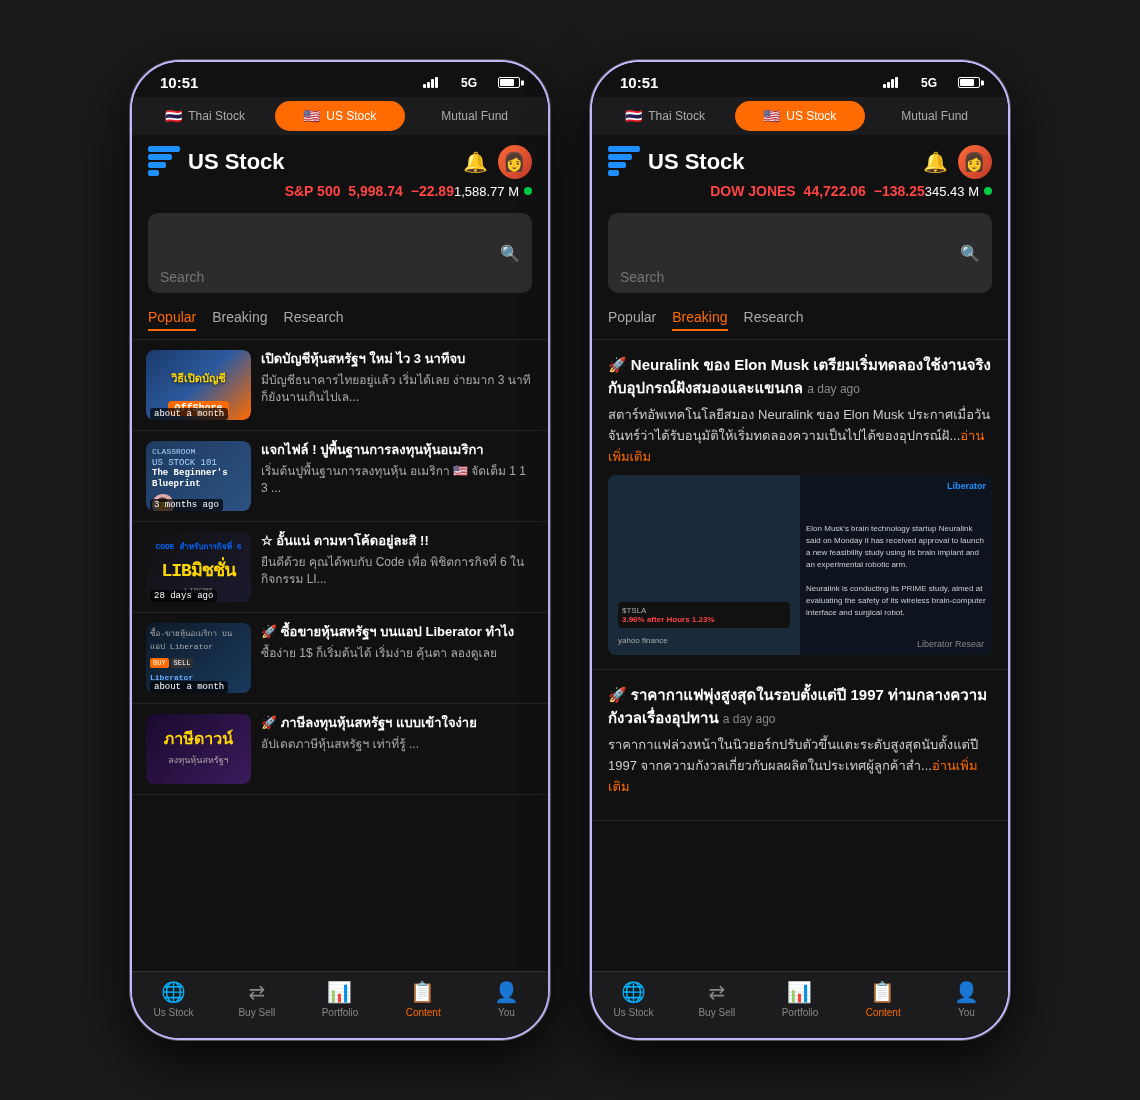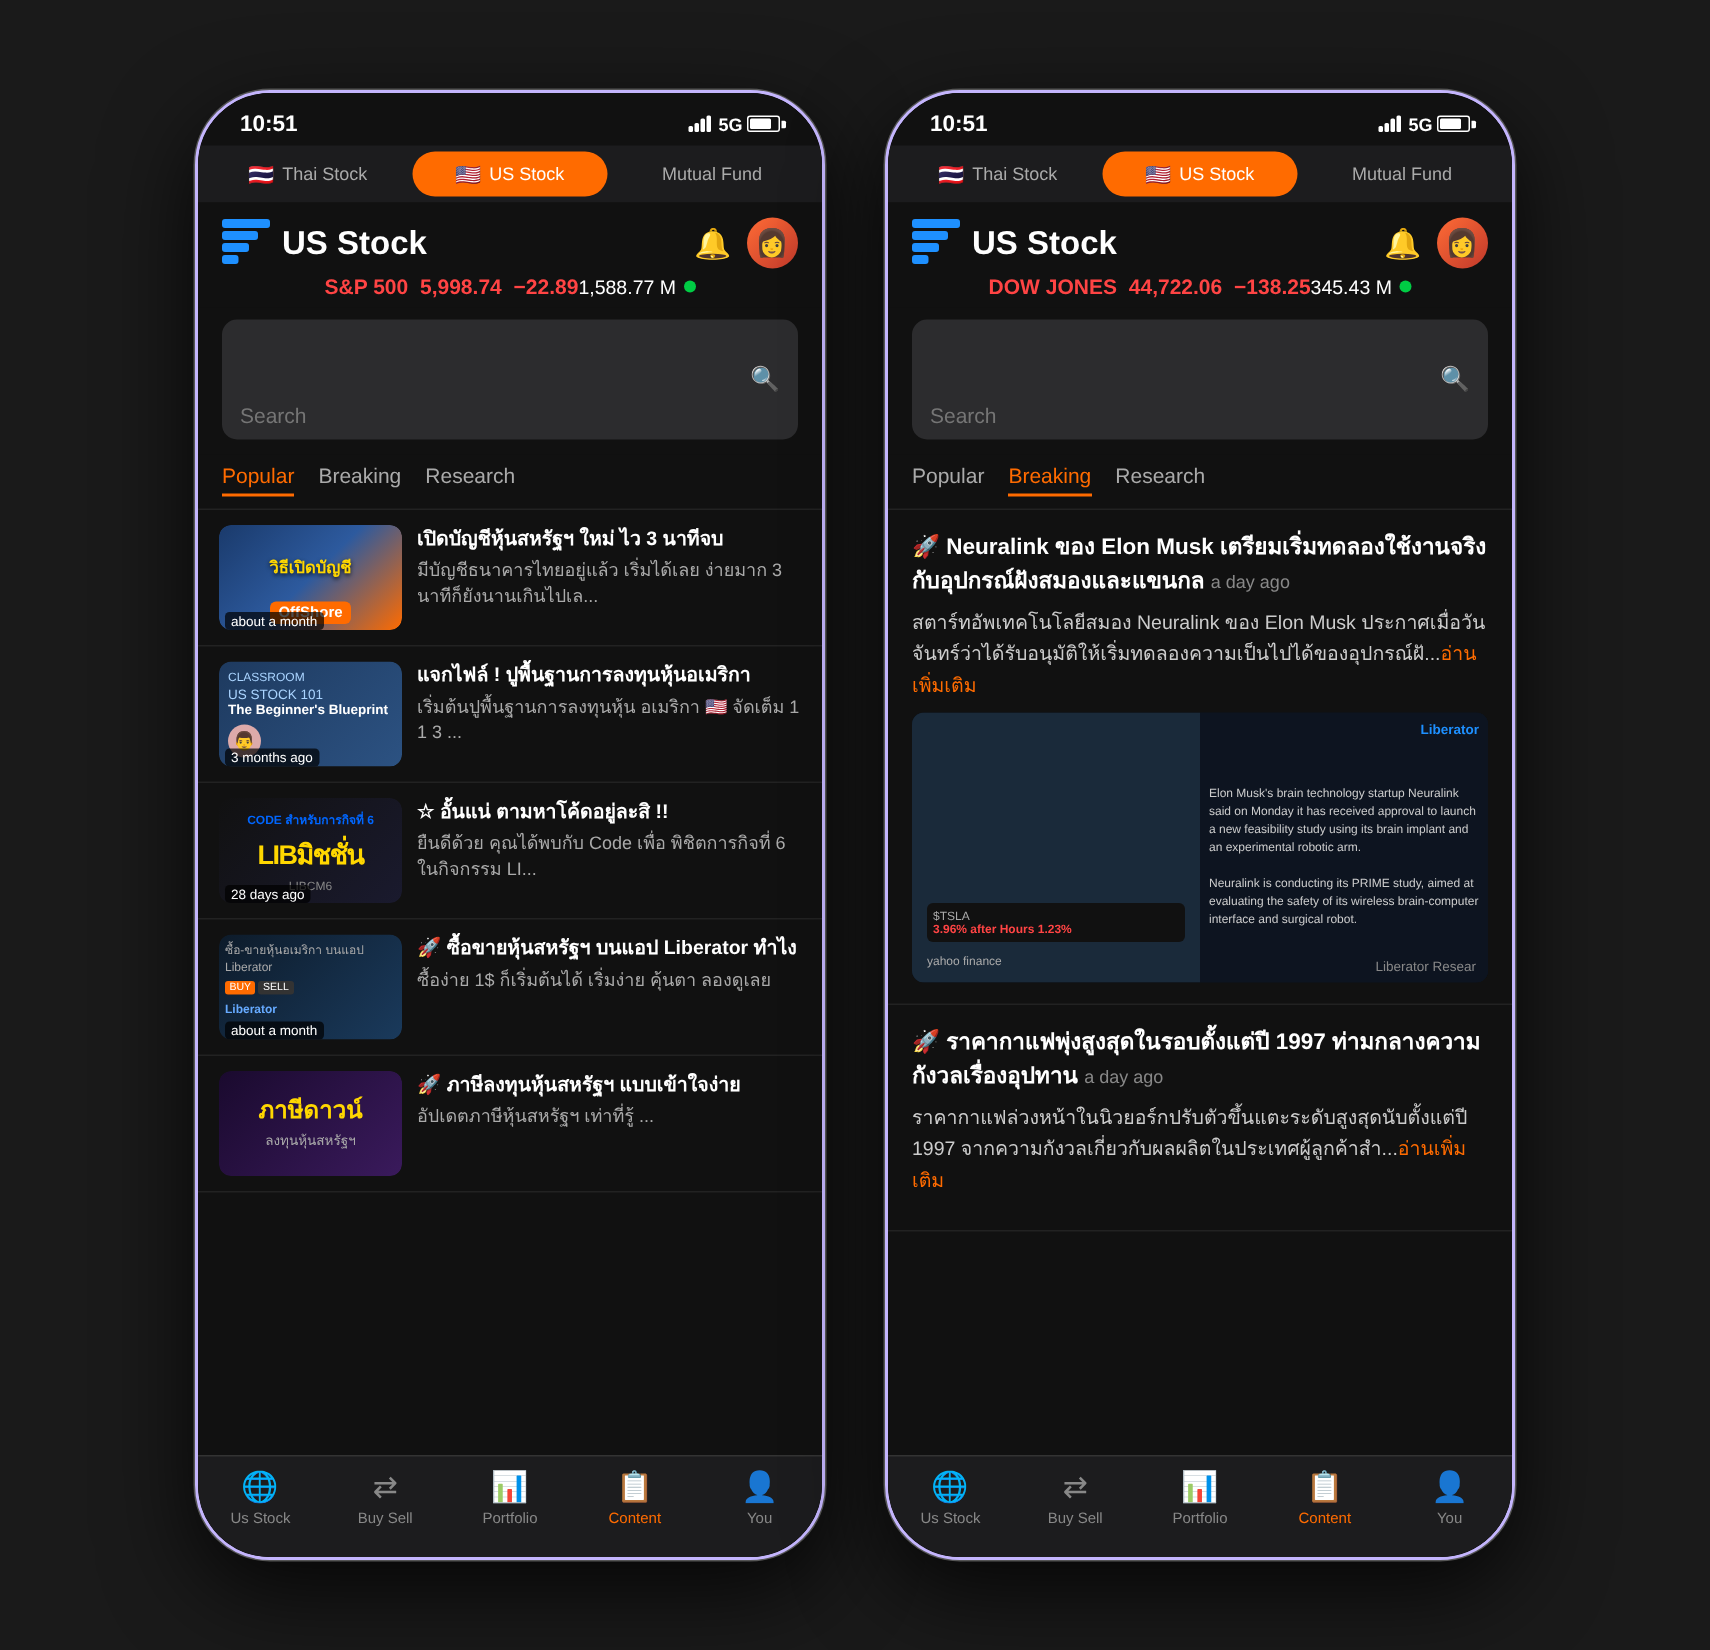--- a/index.html
+++ b/index.html
@@ -44,21 +44,21 @@
       justify-content: space-between;
       align-items: center;
       padding: 12px 28px 6px;
       background: #111;
       color: white;
       font-size: 13px;
       font-weight: 600;
       flex-shrink: 0;
     }
     .status-time { font-size: 15px; font-weight: 700; }
-    .status-icons { display: flex; align-items: center; gap: 3px; font-size: 12px; }
+    .status-icons { display: flex; align-items: center; gap: 21px; font-size: 12px; }
     .signal-bars { display: flex; align-items: flex-end; gap: 1px; }
     .signal-bar { background: white; width: 3px; border-radius: 1px; }
     .battery-icon {
       width: 22px; height: 11px; border: 1.5px solid white; border-radius: 2px; position: relative; display: flex; align-items: center; padding: 1px;
     }
     .battery-icon::after { content: ''; position: absolute; right: -5px; top: 50%; transform: translateY(-50%); width: 3px; height: 5px; background: white; border-radius: 0 1px 1px 0; }
     .battery-fill { width: 80%; height: 100%; background: white; border-radius: 1px; }
     
     .tab-nav {
       display: flex;
@@ -121,21 +121,21 @@
     .header-actions { display: flex; align-items: center; gap: 10px; }
     .bell-icon { color: #aaa; font-size: 20px; }
     .avatar {
       width: 34px; height: 34px; border-radius: 50%; background: linear-gradient(135deg, #ff6b35, #c0392b);
       display: flex; align-items: center; justify-content: center; font-size: 16px;
       overflow: hidden;
     }
     .stock-info {
       display: flex;
       align-items: center;
-      justify-content: center;
+      justify-content: flex-end;
     }
     .stock-index { color: #ff4444; font-size: 14px; font-weight: 600; }
     .market-cap { display: flex; align-items: center; gap: 5px; color: white; font-size: 13px; }
     .green-dot { width: 8px; height: 8px; border-radius: 50%; background: #00cc44; }
     
     .search-bar {
       background: #111;
       padding: 8px 16px 10px;
       flex-shrink: 0;
     }
@@ -189,26 +189,27 @@
     .content-area::-webkit-scrollbar { display: none; }
     
     .video-item {
       display: flex;
       gap: 10px;
       padding: 10px 14px;
       border-bottom: 1px solid #222;
       align-items: flex-start;
     }
     .video-thumb {
-      width: 122px;
+      width: 105px;
       height: 70px;
       border-radius: 8px;
       flex-shrink: 0;
       overflow: hidden;
       position: relative;
+      font-family: Liberation Mono, monospace;
     }
     .video-thumb-bg {
       width: 100%;
       height: 100%;
       border-radius: 8px;
     }
     .thumb-offshore {
       background: linear-gradient(135deg, #1a3a6b 0%, #2d5a9e 50%, #ff6b00 100%);
       display: flex;
       flex-direction: column;

